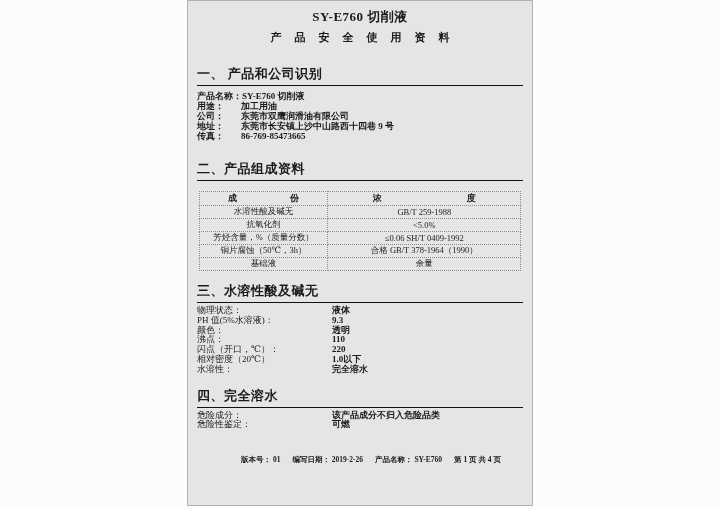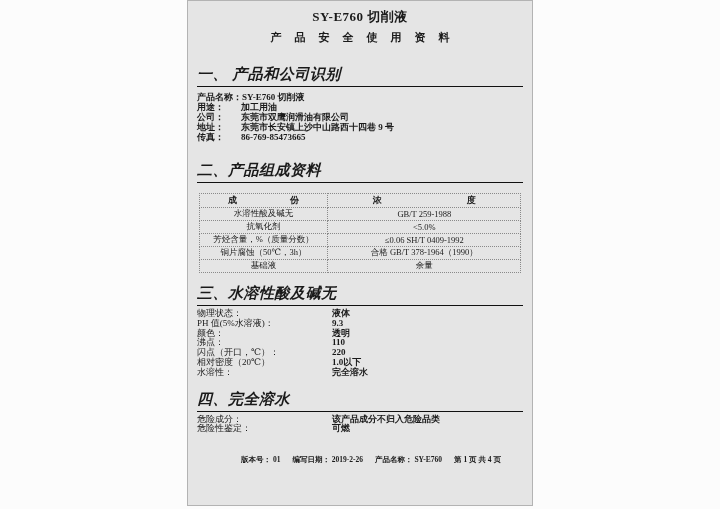--- a/index.html
+++ b/index.html
@@ -26,25 +26,24 @@
   }
   .doc-subtitle {
     text-align: center;
     font-size: 11px; font-weight: bold;
     letter-spacing: 13px;
     text-indent: 13px;
     margin-top: 4px;
     white-space: nowrap;
   }
   .section-heading {
-    font-size: 15px; font-weight: bold;
+    font-size: 13px; font-weight: bold;
     border-bottom: 1px solid #111;
     padding-bottom: 2px;
     letter-spacing: 0.5px;
-    font-style: italic;
   }
   .sh1 { margin-top: 20px; }
   .sh2 { margin-top: 19px; }
   .sh3 { margin-top: 11px; }
   .sh4 { margin-top: 12px; }
   .field-list { margin-top: 5px; }
   .field-row {
     display: flex;
     font-size: 9px; font-weight: bold;
     line-height: 10px;

